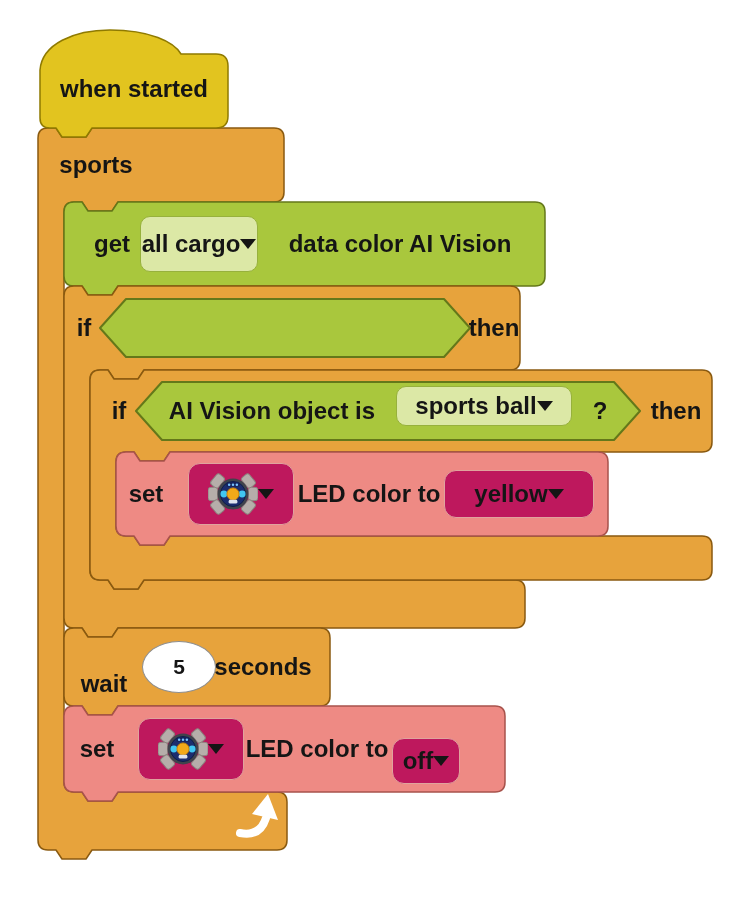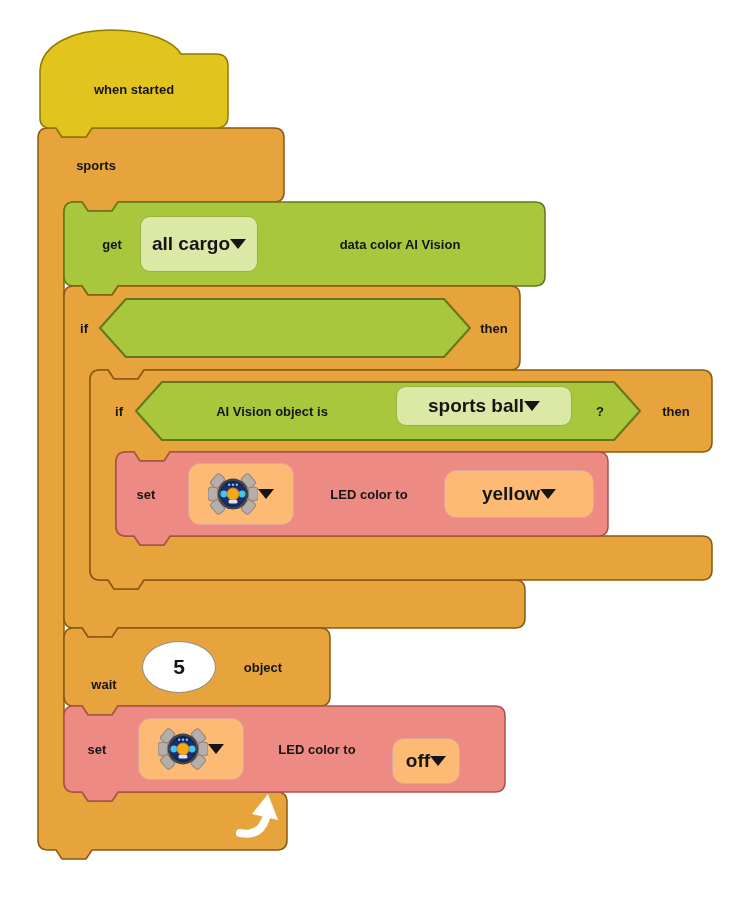--- a/index.html
+++ b/index.html
@@ -3,30 +3,30 @@
 <meta charset="utf-8">
 <style>
   html,body{margin:0;padding:0;background:#ffffff;}
   #stage{
     position:relative;width:740px;height:914px;background:#ffffff;overflow:hidden;
     font-family:"Liberation Sans","DejaVu Sans",sans-serif;
   }
   #blocks-svg{position:absolute;left:0;top:0;}
   .lbl{
     position:absolute;transform:translate(-50%,-50%);
-    font-weight:bold;font-size:13px;color:#151515;white-space:nowrap;
+    font-weight:bold;font-size:24px;color:#151515;white-space:nowrap;
     -webkit-user-select:none;user-select:none;
   }
   .pill{
     position:absolute;display:flex;align-items:center;justify-content:center;
     border-radius:10px;box-sizing:border-box;
-    font-weight:bold;font-size:19px;color:#151515;white-space:nowrap;
+    font-weight:bold;font-size:24px;color:#151515;white-space:nowrap;
   }
   .pill.green{background:#dce8a6;border:1.5px solid #97b13c;}
-  .pill.pink{background:#fdba74;border:1.5px solid #e0a39d;border-radius:12px;}
+  .pill.pink{background:#be185d;border:1.5px solid #e0a39d;border-radius:12px;}
   .caret{
     width:0;height:0;border-left:8px solid transparent;border-right:8px solid transparent;
     border-top:10px solid #151515;display:inline-block;
   }
   .oval{
     position:absolute;display:flex;align-items:center;justify-content:center;
     background:#ffffff;border:1.5px solid #8f8f8f;border-radius:50%;
     font-weight:bold;font-size:21px;color:#151515;box-sizing:border-box;
   }
 </style>
@@ -87,21 +87,21 @@
 
   <div class="lbl" style="left:119px;top:411px">if</div>
   <div class="lbl" style="left:272px;top:411px">AI Vision object is</div>
   <div class="lbl" style="left:600px;top:411px">?</div>
   <div class="lbl" style="left:676px;top:411px">then</div>
 
   <div class="lbl" style="left:146px;top:494px">set</div>
   <div class="lbl" style="left:369px;top:494px">LED color to</div>
 
   <div class="lbl" style="left:104px;top:684px">wait</div>
-  <div class="lbl" style="left:263px;top:667px">object</div>
+  <div class="lbl" style="left:263px;top:667px">seconds</div>
 
   <div class="lbl" style="left:97px;top:749px">set</div>
   <div class="lbl" style="left:317px;top:749px">LED color to</div>
 
   <div class="pill green" style="left:140px;top:216px;width:118px;height:56px">
     <span>all cargo</span>
     <span class="caret"></span>
   </div>
 
   <div class="pill green" style="left:396px;top:386px;width:176px;height:40px">

